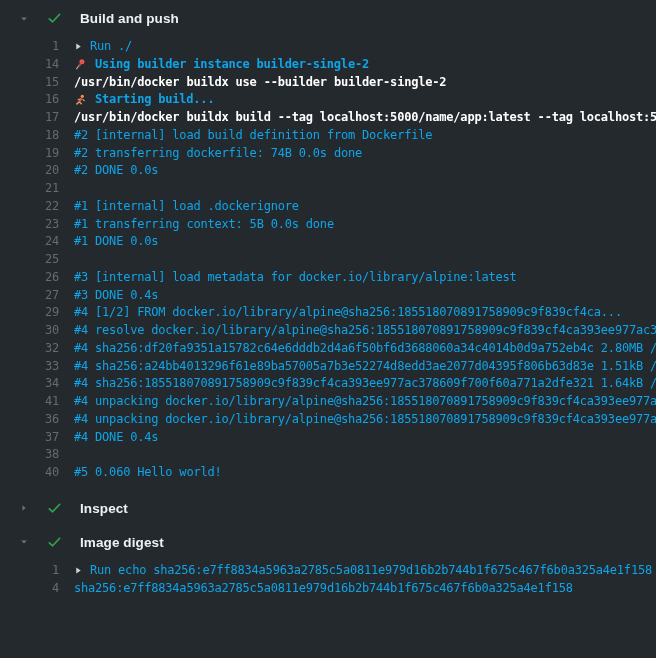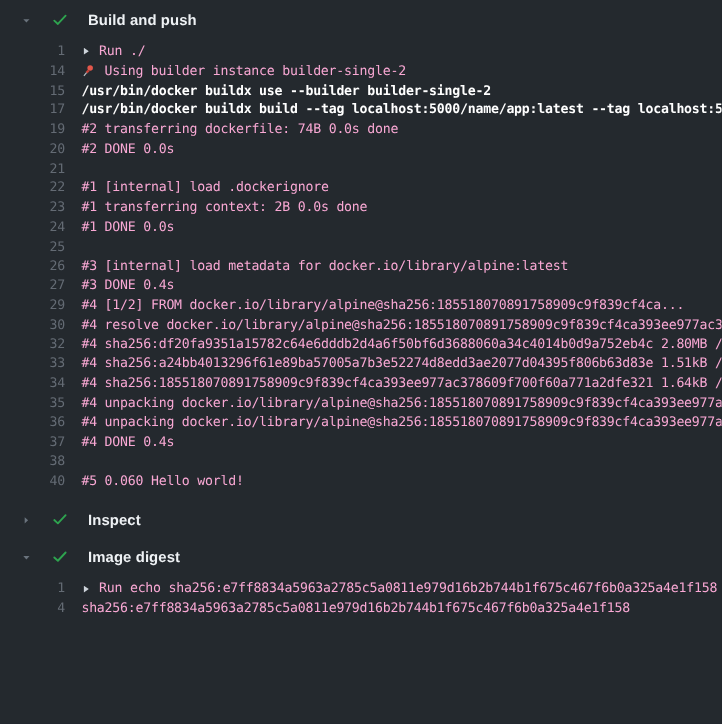--- a/index.html
+++ b/index.html
@@ -66,28 +66,28 @@
   }
   .ln {
     width: 59px;
     flex: none;
     text-align: right;
     color: #646b74;
     cursor: pointer;
   }
   .lt {
     margin-left: 15px;
-    color: #f9a8d4;
+    color: #0ea5e9;
     white-space: pre;
   }
   .lt.command {
     color: #ffffff;
     font-weight: bold;
   }
-  .lt.with-icon { margin-left: 8px; }
+  .lt.with-icon { margin-left: 8px; font-weight: bold; }
   .lt.group { margin-left: 7px; }
   .lg-icon {
     width: 13px;
     height: 13px;
     margin-left: 15px;
     align-self: center;
     flex: none;
     display: inline-flex;
   }
   .chev {
@@ -122,36 +122,43 @@
       <div class="lines">
         <div class="row"><span class="ln">1</span><span class="chev"><svg width="9" height="11" viewBox="0 0 16 16">
               <polygon points="4,2.5 12,8 4,13.5" fill="#cdd3da"></polygon>
             </svg></span><span class="lt group">Run ./</span></div>
         <div class="row"><span class="ln">14</span><span class="lg-icon"><svg width="13" height="13" viewBox="0 0 16 16">
               <circle cx="9.8" cy="4.6" r="3.1" fill="#e3574b"></circle>
               <path d="M8.2 7.4 L5.6 10" stroke="#c8433a" stroke-width="2.6"></path>
               <path d="M5.8 9.8 L2.8 13.6" stroke="#b9bec4" stroke-width="1.3"></path>
             </svg></span><span class="lt with-icon">Using builder instance builder-single-2</span></div>
         <div class="row"><span class="ln">15</span><span class="lt command">/usr/bin/docker buildx use --builder builder-single-2</span></div>
+        <div class="row"><span class="ln">16</span><span class="lg-icon"><svg width="13" height="13" viewBox="0 0 16 16">
+              <circle cx="10.2" cy="2.8" r="2" fill="#e8935a"></circle>
+              <path d="M9.5 5 L6.5 9.5" stroke="#d8533f" stroke-width="2.4" fill="none"></path>
+              <path d="M10.5 6.5 L13 8.5 M8 6 L4.5 7.2" stroke="#e8935a" stroke-width="1.6" fill="none"></path>
+              <path d="M6.5 9.5 L9.5 12.5 M6.5 9.5 L3 12.8" stroke="#e8935a" stroke-width="1.8" fill="none"></path>
+            </svg></span><span class="lt with-icon">Starting build...</span></div>
         <div class="row"><span class="ln">17</span><span class="lt command">/usr/bin/docker buildx build --tag localhost:5000/name/app:latest --tag localhost:50</span></div>
+        <div class="row"><span class="ln">18</span><span class="lt">#2 [internal] load build definition from Dockerfile</span></div>
         <div class="row"><span class="ln">19</span><span class="lt">#2 transferring dockerfile: 74B 0.0s done</span></div>
         <div class="row"><span class="ln">20</span><span class="lt">#2 DONE 0.0s</span></div>
         <div class="row"><span class="ln">21</span></div>
         <div class="row"><span class="ln">22</span><span class="lt">#1 [internal] load .dockerignore</span></div>
-        <div class="row"><span class="ln">23</span><span class="lt">#1 transferring context: 2B 0.0s done</span></div>
+        <div class="row"><span class="ln">23</span><span class="lt">#1 transferring context: 5B 0.0s done</span></div>
         <div class="row"><span class="ln">24</span><span class="lt">#1 DONE 0.0s</span></div>
         <div class="row"><span class="ln">25</span></div>
         <div class="row"><span class="ln">26</span><span class="lt">#3 [internal] load metadata for docker.io/library/alpine:latest</span></div>
         <div class="row"><span class="ln">27</span><span class="lt">#3 DONE 0.4s</span></div>
         <div class="row"><span class="ln">29</span><span class="lt">#4 [1/2] FROM docker.io/library/alpine@sha256:185518070891758909c9f839cf4ca...</span></div>
         <div class="row"><span class="ln">30</span><span class="lt">#4 resolve docker.io/library/alpine@sha256:185518070891758909c9f839cf4ca393ee977ac3</span></div>
         <div class="row"><span class="ln">32</span><span class="lt">#4 sha256:df20fa9351a15782c64e6dddb2d4a6f50bf6d3688060a34c4014b0d9a752eb4c 2.80MB /</span></div>
         <div class="row"><span class="ln">33</span><span class="lt">#4 sha256:a24bb4013296f61e89ba57005a7b3e52274d8edd3ae2077d04395f806b63d83e 1.51kB /</span></div>
         <div class="row"><span class="ln">34</span><span class="lt">#4 sha256:185518070891758909c9f839cf4ca393ee977ac378609f700f60a771a2dfe321 1.64kB /</span></div>
-        <div class="row"><span class="ln">35</span><span class="lt">#4 unpacking docker.io/library/alpine@sha256:185518070891758909c9f839cf4ca393ee977a</span></div>
+        <div class="row"><span class="ln">41</span><span class="lt">#4 unpacking docker.io/library/alpine@sha256:185518070891758909c9f839cf4ca393ee977a</span></div>
         <div class="row"><span class="ln">36</span><span class="lt">#4 unpacking docker.io/library/alpine@sha256:185518070891758909c9f839cf4ca393ee977a</span></div>
         <div class="row"><span class="ln">37</span><span class="lt">#4 DONE 0.4s</span></div>
         <div class="row"><span class="ln">38</span></div>
         <div class="row"><span class="ln">40</span><span class="lt">#5 0.060 Hello world!</span></div>
       </div>
     </section>
     <section class="section section-inspect">
       <div class="sec-header">
         <span class="caret">
           <svg width="10" height="10" viewBox="0 0 16 16">

